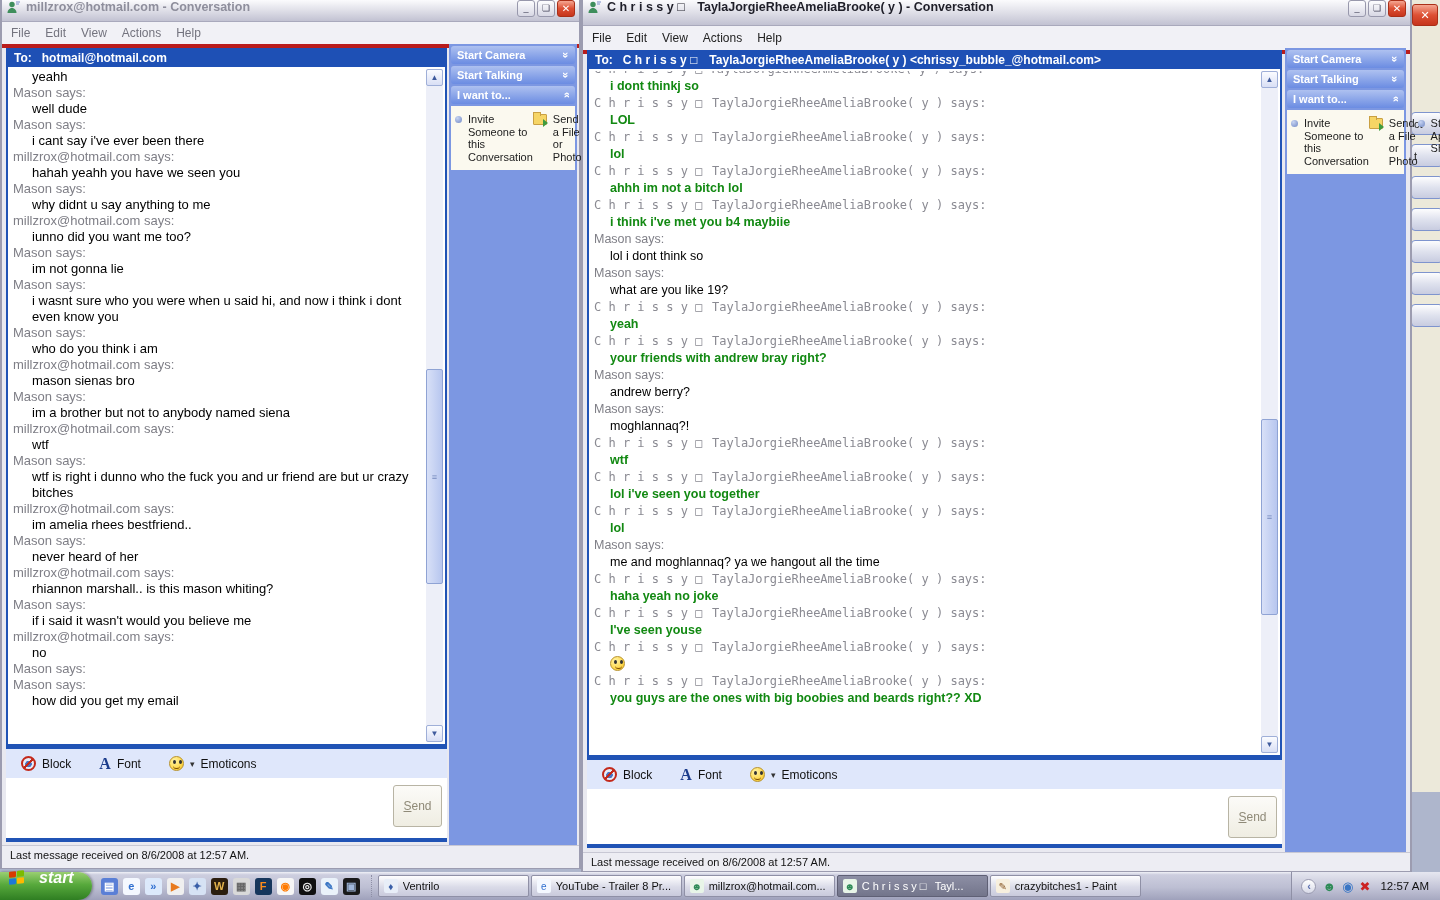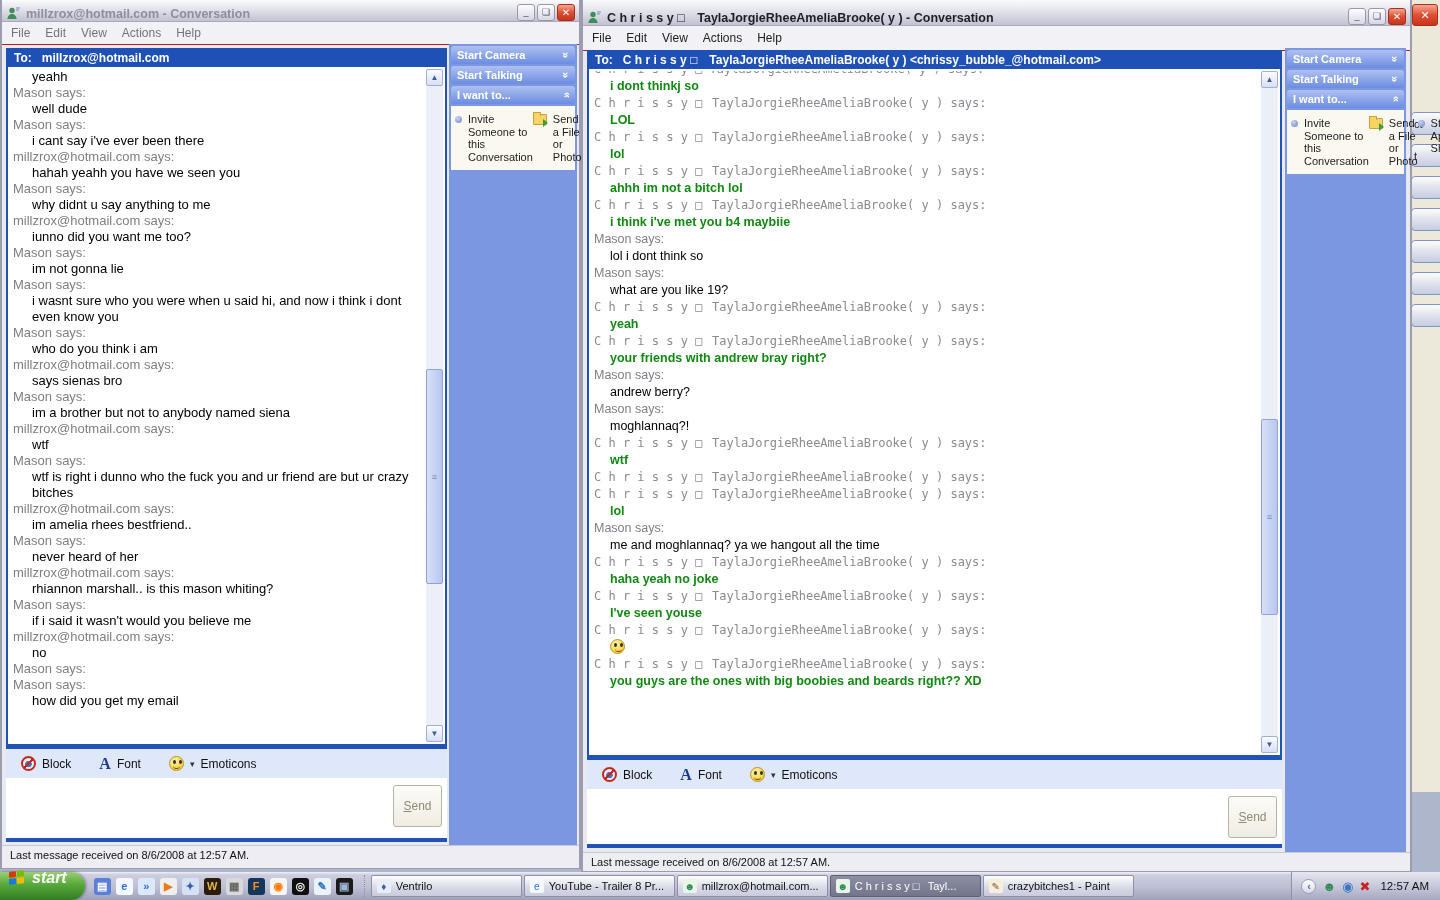--- a/index.html
+++ b/index.html
@@ -1,29 +1,29 @@
 <!DOCTYPE html>
 <html><head>
 <meta charset="utf-8">
 <style>
   *{margin:0;padding:0;box-sizing:border-box}
   html,body{width:1440px;height:900px;overflow:hidden;font-family:"Liberation Sans",sans-serif}
   body{background:#AEB6CC;position:relative}
   .win{position:absolute;background:#E9E9F0;border:2px solid #9C9CB0;border-top:none}
   
-  .titlebar{height:22px;background:linear-gradient(180deg,#FBFBFD 0%,#E2E2EA 45%,#C2C2D2 100%);display:flex;align-items:flex-end;gap:5px;padding:0 4px;border-bottom:1px solid #A9A9BC}
+  .titlebar{height:22px;background:linear-gradient(180deg,#FBFBFD 0%,#E2E2EA 45%,#C2C2D2 100%);display:flex;align-items:flex-start;gap:5px;padding:0 4px;border-bottom:1px solid #A9A9BC}
   .win-right .titlebar{height:26px}
   .title{font-weight:bold;font-size:12.5px;color:#1E1E28;white-space:nowrap;overflow:hidden}
   .inactive .title{color:#8E8E9C}
   .caption-btns{margin-left:auto;display:flex;gap:2px}
   .cap-btn{width:18px;height:17px;border-radius:3px;background:linear-gradient(#FDFDFF,#D8D8E4);border:1px solid #9898AC;color:#44445A;font-size:9px;line-height:15px;text-align:center}
   .cap-btn.close{background:linear-gradient(#F5A792,#DD5034 50%,#C6351C);border-color:#AA2F18;color:#fff;font-size:10px}
   .app-icon{width:15px;height:15px;flex:none}
   
-  .menubar{display:flex;gap:15px;padding:4px 9px;font-size:12px;background:#F1F1F6;color:#222;border-bottom:1px solid #b91c1c}
+  .menubar{display:flex;gap:15px;padding:4px 9px;font-size:12px;background:#F1F1F6;color:#222;border-bottom:4px solid #b91c1c}
   .inactive .menubar{color:#73737E}
   .win-right .menubar{padding:5px 9px}
   
   .tobar{position:absolute;background:#1E50B5;color:#fff;font-size:12px;font-weight:bold;display:flex;gap:10px;align-items:center;padding:0 8px;height:19px;white-space:nowrap;overflow:hidden}
   
   .chat{position:absolute;background:#fff;border:2px solid #2053B5;border-top:none}
   .chat-pane{position:absolute;top:2px;left:5px;right:21px;bottom:2px;overflow:hidden}
   .win-left .chat-pane{font-size:13px}
   .win-left .hdr{color:#7E7E86;line-height:16px}
   .win-left .body{padding-left:19px;line-height:16px;color:#000}
@@ -68,21 +68,21 @@
   .send-btn{position:absolute;right:5px;top:7px;width:49px;height:42px;background:linear-gradient(#FCFBF8,#EFEDE2);border:1px solid #B8B4A4;border-radius:3px;font-size:12px;color:#8F8A78;display:block;text-align:center;font-family:"Liberation Sans",sans-serif}
   .send-btn::first-letter{text-decoration:underline}
   .statusbar{position:absolute;left:0;right:0;font-size:11px;padding:3px 8px;background:#EDEDF3;color:#111;border-top:1px solid #C8C8D4;white-space:nowrap;overflow:hidden}
   
   .vent{position:absolute;left:1408px;top:0;width:32px;height:792px;background:#ECE9DA;border-left:1px solid #A8A490}
   .vent-close{position:absolute;top:4px;left:3px;width:26px;height:22px;border-radius:3px;background:linear-gradient(#F5A792,#DD5034 50%,#C6351C);border:1px solid #AA2F18;color:#fff;text-align:center;line-height:20px;font-size:11px}
   .vent-btns{position:absolute;top:112px;left:2px;display:flex;flex-direction:column;gap:9px}
   .vent-btn{width:32px;height:23px;border:1px solid #7E94CE;border-radius:4px;background:linear-gradient(#FDFDFE,#DFE2EE 50%,#C8CCE0);font-size:11px;color:#222;display:flex;align-items:center;padding-left:2px}
   
   .taskbar{position:absolute;left:0;right:0;bottom:0;height:28px;background:linear-gradient(180deg,#F0F1F7 0%,#CDCEDF 10%,#BDBFD3 55%,#9FA1BB 100%);display:flex;align-items:center;z-index:50}
-  .start-btn{height:28px;padding:0 18px 16px 9px;border-radius:0 14px 14px 0;background:linear-gradient(180deg,#9ACF71 0%,#57A93C 45%,#2F7E22 100%);color:#fff;font-style:italic;font-weight:bold;font-size:16px;display:flex;gap:8px;align-items:center;box-shadow:1px 0 3px rgba(0,0,0,.4);flex:none}
+  .start-btn{height:28px;padding:0 18px 16px 9px;border-radius:0 14px 14px 0;background:linear-gradient(180deg,#9ACF71 0%,#57A93C 45%,#2F7E22 100%);color:#fff;font-style:italic;font-weight:bold;font-size:16px;display:flex;gap:15px;align-items:center;box-shadow:1px 0 3px rgba(0,0,0,.4);flex:none}
   .flag{width:15px;height:14px;display:grid;grid-template-columns:7px 7px;grid-template-rows:6px 6px;gap:1px;transform:skewY(-6deg)}
   .flag i{border-radius:1px}
   .ql-area{display:flex;gap:5px;padding:0 9px;align-items:center;flex:none}
   .ql{width:17px;height:17px;border-radius:3px;display:flex;align-items:center;justify-content:center;font-size:11px;font-weight:bold;flex:none}
   .tb-sep{width:4px;height:22px;border-left:1px dotted #8E8FA6;margin:0 2px;flex:none}
   .task{height:22px;width:151px;margin:0 1px;border-radius:2px;background:linear-gradient(180deg,#FEFEFF,#DADBE8 55%,#C9CADC);border:1px solid #8F90A6;display:flex;align-items:center;gap:5px;padding:0 5px;font-size:11px;color:#111;overflow:hidden;white-space:nowrap;flex:none}
   .task.active{background:linear-gradient(180deg,#8C8EA4,#73758B);color:#fff;border-color:#5F6075}
   .task-ico{width:14px;height:14px;border-radius:2px;flex:none;display:flex;align-items:center;justify-content:center;font-size:10px}
   .task-label{overflow:hidden;text-overflow:ellipsis}
   .tray{margin-left:auto;display:flex;align-items:center;gap:6px;height:28px;padding:0 11px 0 9px;border-left:1px solid #8F90A6;background:linear-gradient(180deg,#E6E7F0 0%,#C4C5D8 55%,#A6A8C0 100%);flex:none}
@@ -144,21 +144,21 @@
   <div class="menubar">
 
   <span class="menu-item">File</span>
       <span class="menu-item">Edit</span>
       <span class="menu-item">View</span>
       <span class="menu-item">Actions</span>
       <span class="menu-item">Help</span>
     </div>
   <div class="tobar" style="left:4px;top:48px;width:441px">
     <span>To:</span>
-    <span>millzrox@hotmail.com</span>
+    <span>hotmail@hotmail.com</span>
   </div>
   <div class="chat" style="left:4px;top:67px;width:441px;height:679px">
     <div class="chat-pane">
 
         <div class="msg millz">
 
           <div class="body"><span>yeahh</span></div>
         </div>
 
         <div class="msg mason">
@@ -196,21 +196,21 @@
           <div class="body"><span>i wasnt sure who you were when u said hi, and now i think i dont even know you</span></div>
         </div>
 
         <div class="msg mason">
           <div class="hdr">Mason says:</div>
           <div class="body"><span>who do you think i am</span></div>
         </div>
 
         <div class="msg millz">
           <div class="hdr">millzrox@hotmail.com says:</div>
-          <div class="body"><span>says sienas bro</span></div>
+          <div class="body"><span>mason sienas bro</span></div>
         </div>
 
         <div class="msg mason">
           <div class="hdr">Mason says:</div>
           <div class="body"><span>im a brother but not to anybody named siena</span></div>
         </div>
 
         <div class="msg millz">
           <div class="hdr">millzrox@hotmail.com says:</div>
           <div class="body"><span>wtf</span></div>
@@ -414,20 +414,21 @@
             <div class="body"><span>moghlannaq?!</span></div>
           </div>
 
           <div class="msg chrissy">
             <div class="hdr"><span class="nick">C h r i s s y □</span><span class="fullname">TaylaJorgieRheeAmeliaBrooke( y ) says:</span></div>
             <div class="body"><span>wtf</span></div>
           </div>
 
           <div class="msg chrissy">
             <div class="hdr"><span class="nick">C h r i s s y □</span><span class="fullname">TaylaJorgieRheeAmeliaBrooke( y ) says:</span></div>
+            <div class="body"><span>lol i've seen you together</span></div>
           </div>
 
           <div class="msg chrissy">
             <div class="hdr"><span class="nick">C h r i s s y □</span><span class="fullname">TaylaJorgieRheeAmeliaBrooke( y ) says:</span></div>
             <div class="body"><span>lol</span></div>
           </div>
 
           <div class="msg mason">
             <div class="hdr"><span class="nick">Mason says:</span><span class="fullname"></span></div>
             <div class="body"><span>me and moghlannaq? ya we hangout all the time</span></div>

